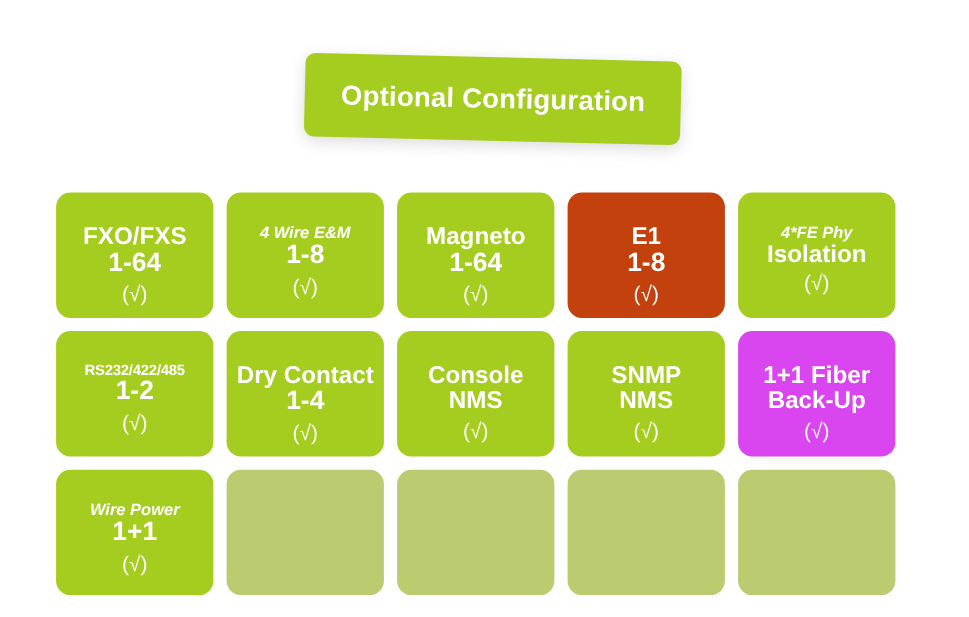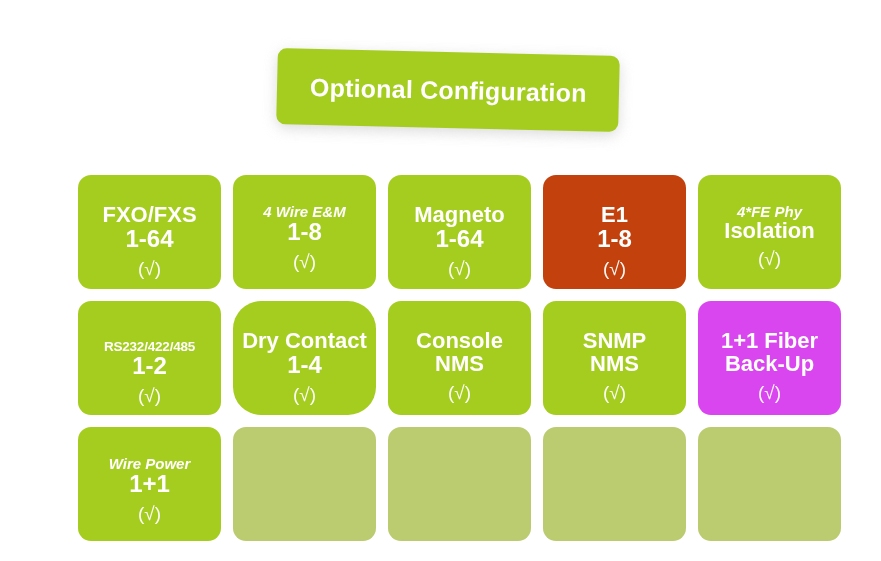--- a/index.html
+++ b/index.html
@@ -55,21 +55,21 @@
     font-size: 25px;
     font-weight: bold;
     letter-spacing: 0.2px;
     white-space: nowrap;
     transform: rotate(-0.15deg);
   }
 
   
   #grid {
     position: absolute;
-    left: 78px;
+    left: 51px;
     top: 175px;
     width: 754px;
     display: grid;
     grid-template-columns: repeat(5, 143px);
     grid-auto-rows: 114px;
     column-gap: 10px;
     row-gap: 13px;
     gap: 12px;
   }
   .tile {
@@ -135,26 +135,26 @@
     <div class="tile" style="background: #c2410c;">
       <div class="tile-line sz-lg">E1</div>
       <div class="tile-line sz-md">1-8</div>
       <div class="tile-check">(√)</div>
     </div>
     <div class="tile" style="background: rgb(165, 205, 32); align-items: center;">
       <div class="tile-line sz-sm">4*FE Phy</div>
       <div class="tile-line sz-lg">Isolation</div>
       <div class="tile-check">(√)</div>
     </div>
-    <div class="tile" style="background: rgb(165, 205, 32); justify-content: center;">
+    <div class="tile" style="background: rgb(165, 205, 32);">
       <div class="tile-line sz-xs">RS232/422/485</div>
       <div class="tile-line sz-md">1-2</div>
       <div class="tile-check">(√)</div>
     </div>
-    <div class="tile" style="background: rgb(165, 205, 32); border-radius: 28px;">
+    <div class="tile" style="background: rgb(165, 205, 32);">
       <div class="tile-line sz-lg">Dry Contact</div>
       <div class="tile-line sz-md">1-4</div>
       <div class="tile-check">(√)</div>
     </div>
     <div class="tile" style="background: rgb(165, 205, 32);">
       <div class="tile-line sz-lg">Console</div>
       <div class="tile-line sz-lg">NMS</div>
       <div class="tile-check">(√)</div>
     </div>
     <div class="tile" style="background: rgb(165, 205, 32);">

